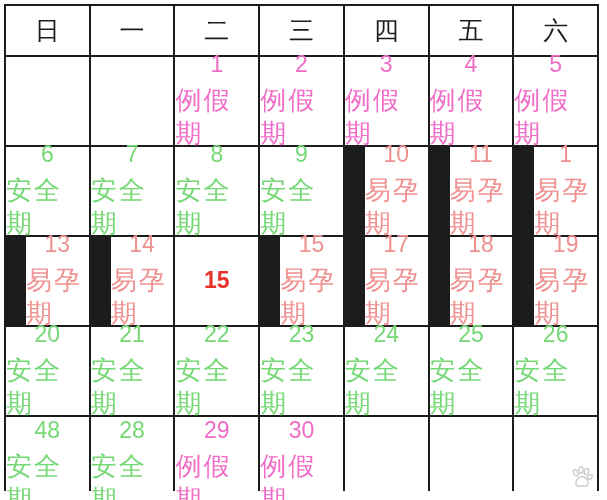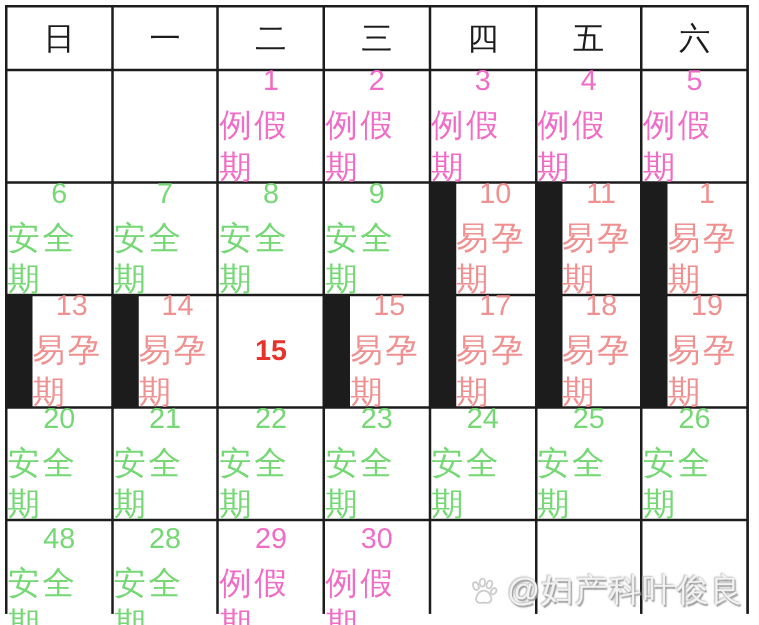--- a/index.html
+++ b/index.html
@@ -239,15 +239,14 @@
   <div class="watermark">
     <span>
       <svg width="26" height="26" viewBox="0 0 24 24" fill="none" stroke="#c4c4c4" stroke-width="1.3">
         <ellipse cx="6.2" cy="8.2" rx="2.0" ry="2.9" transform="rotate(-20 6.2 8.2)"></ellipse>
         <ellipse cx="11.0" cy="5.6" rx="2.0" ry="3.0"></ellipse>
         <ellipse cx="16.2" cy="7.0" rx="2.0" ry="2.9" transform="rotate(18 16.2 7.0)"></ellipse>
         <ellipse cx="19.3" cy="12.0" rx="1.8" ry="2.5" transform="rotate(38 19.3 12.0)"></ellipse>
         <path d="M6.5 16.5 C7.5 13.5 9.5 11.5 12 11.5 C14.5 11.5 16.5 13.5 17.5 16.5 C18.3 19 16.5 21 14 20.5 C12.8 20.3 11.2 20.3 10 20.5 C7.5 21 5.7 19 6.5 16.5 Z"></path>
       </svg>
     </span>
-    <span>@妇产科叶俊良</span>
   </div>
 </div>
 
 </body></html>

